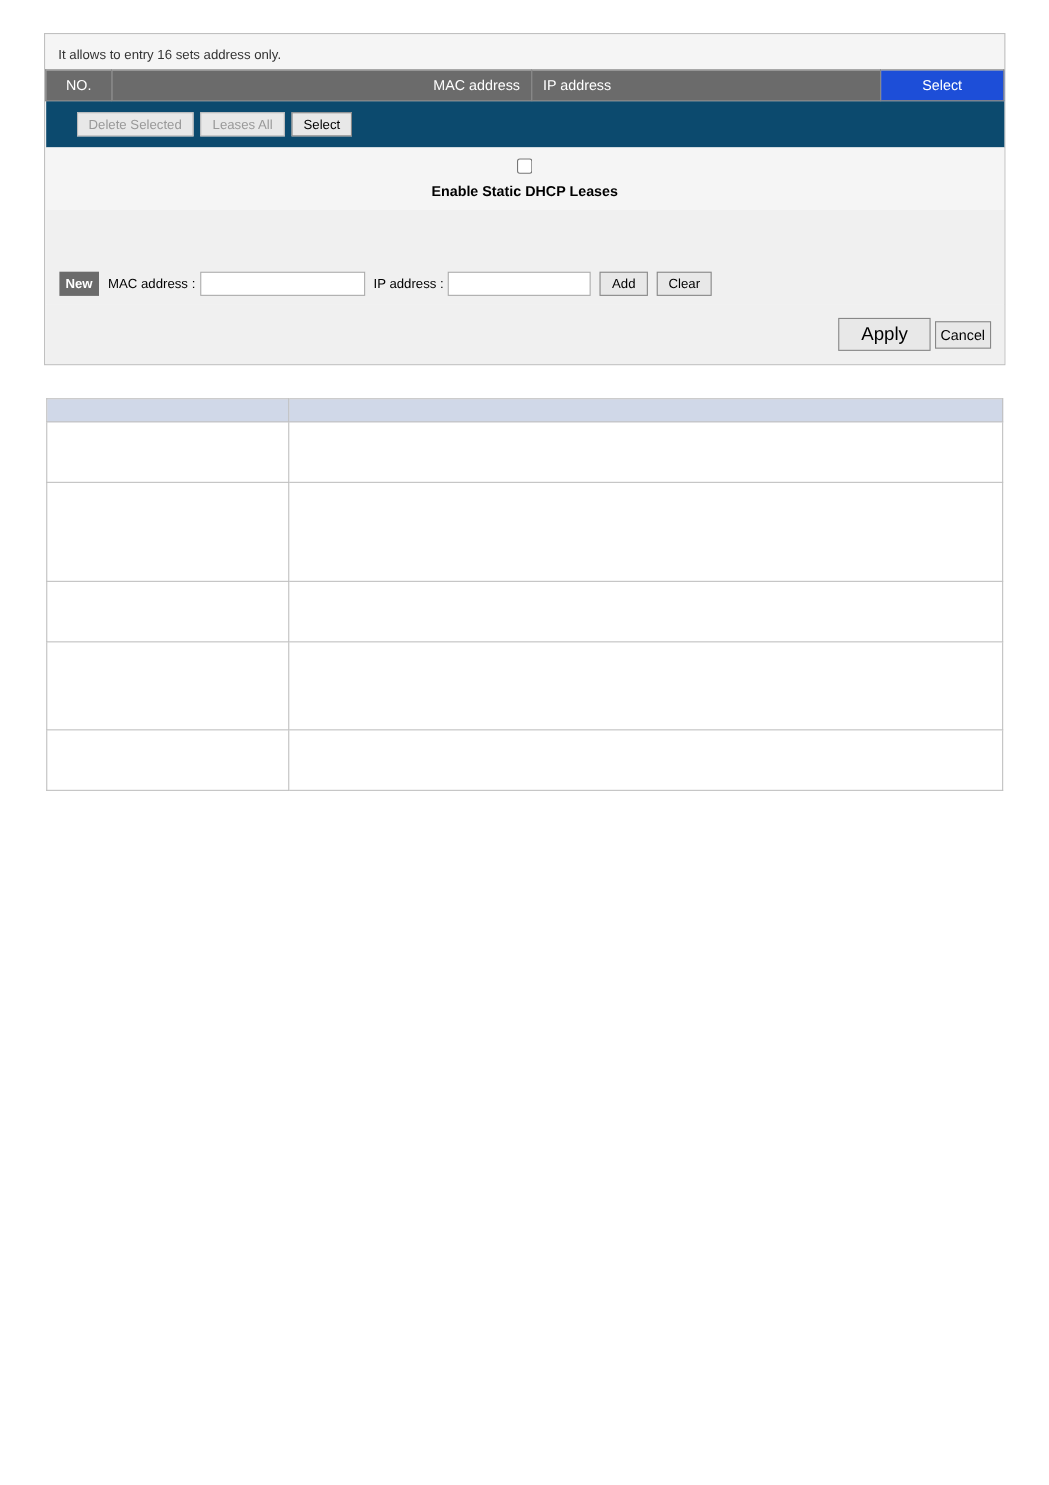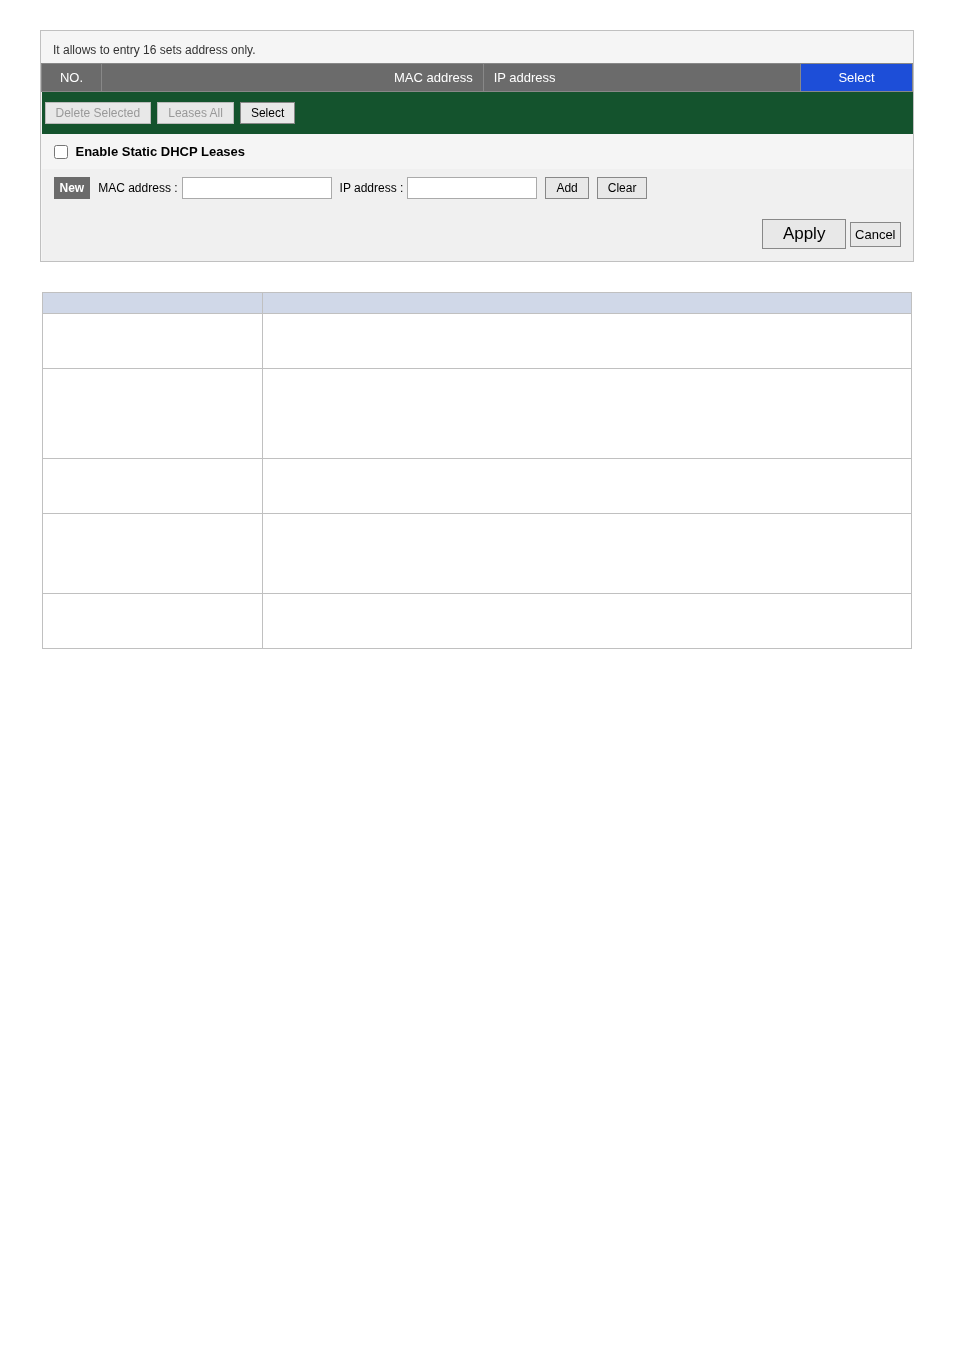--- a/index.html
+++ b/index.html
@@ -70,59 +70,61 @@
     }
 
     .dhcp-table thead tr th.col-select {
       text-align: center;
       width: 112px;
       background: #1d4ed8;
     }
 
     
     .buttons-row td {
-      padding: 10px 3px;
-      background: #14532d;
+      padding: 10px 28px;
+      background: #0c4a6e;
     }
 
     .buttons-container {
       display: flex;
       gap: 6px;
       align-items: center;
     }
 
     
     .enable-row td {
       padding: 10px 12px;
       background: #f5f5f5;
     }
 
     .enable-label {
       display: flex;
       align-items: center;
       gap: 8px;
       font-weight: bold;
       font-size: 13px;
+      flex-direction: column;
     }
 
     .enable-checkbox {
       width: 14px;
       height: 14px;
     }
 
     
     .new-entry-row td {
       padding: 8px 12px;
       background: #f0f0f0;
     }
 
     .new-entry-container {
       display: flex;
       align-items: flex-end;
       gap: 8px;
+      margin-top: 48px;
     }
 
     .new-label {
       background: #6b6b6b;
       color: #fff;
       padding: 4px 6px;
       font-size: 12px;
       font-weight: bold;
       white-space: nowrap;
     }

